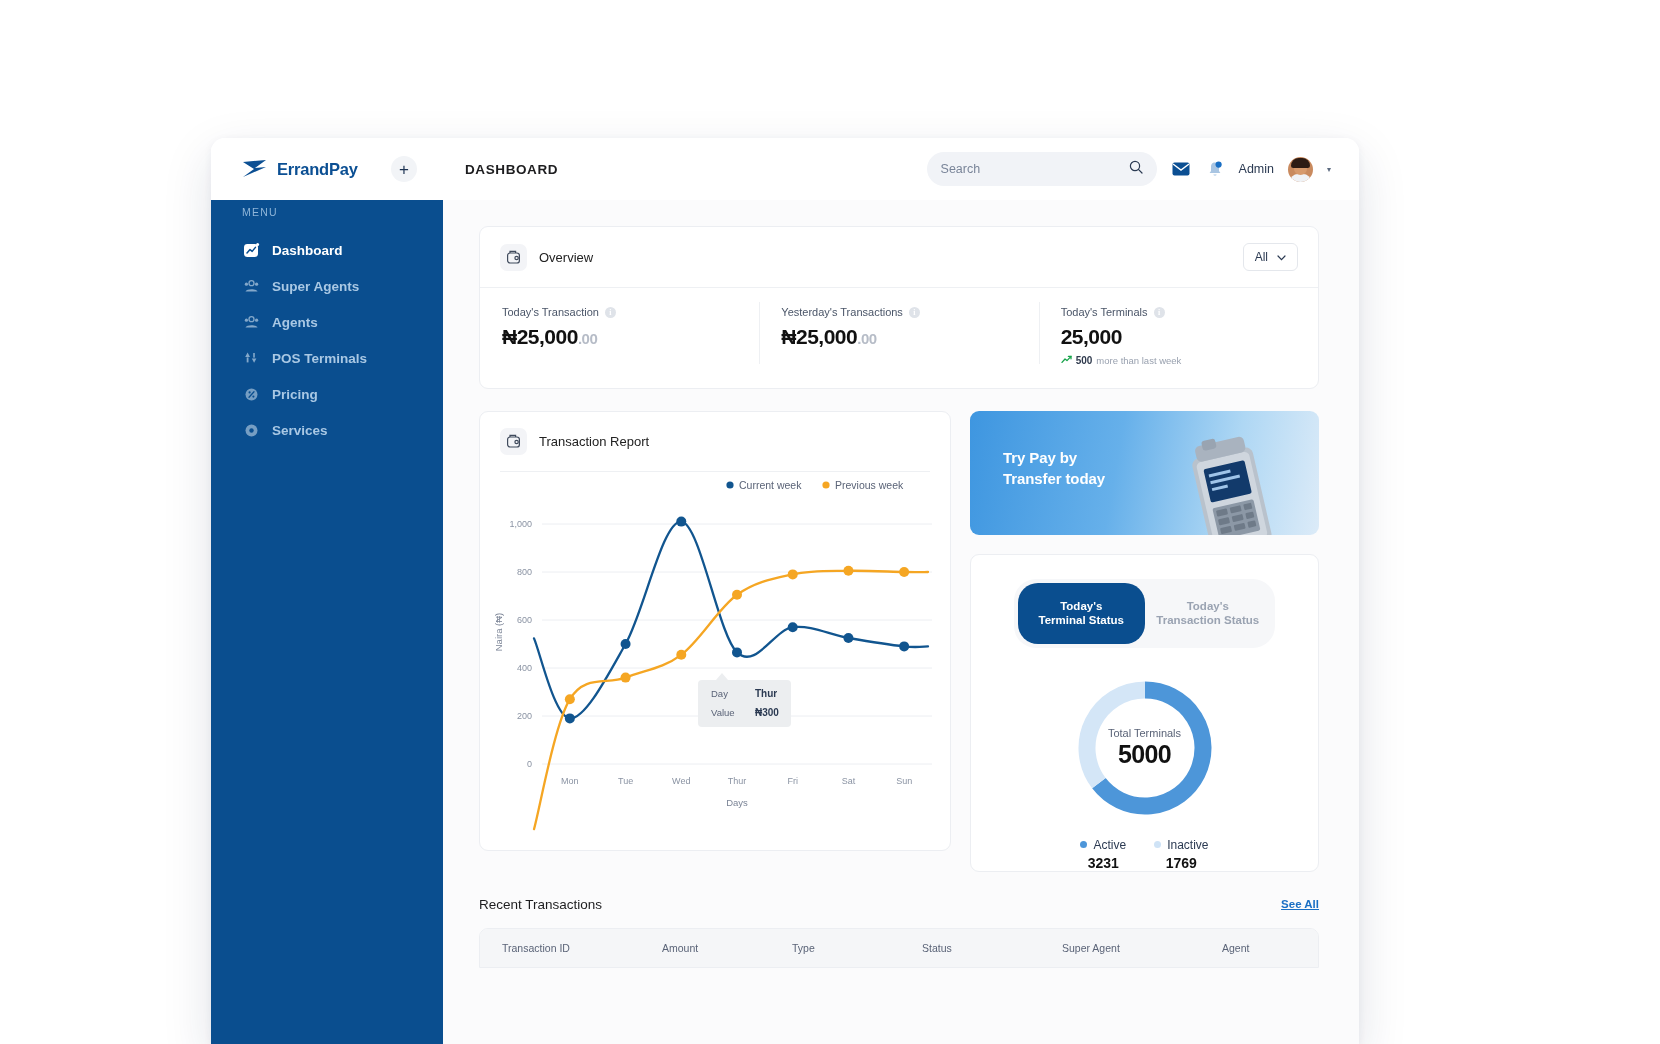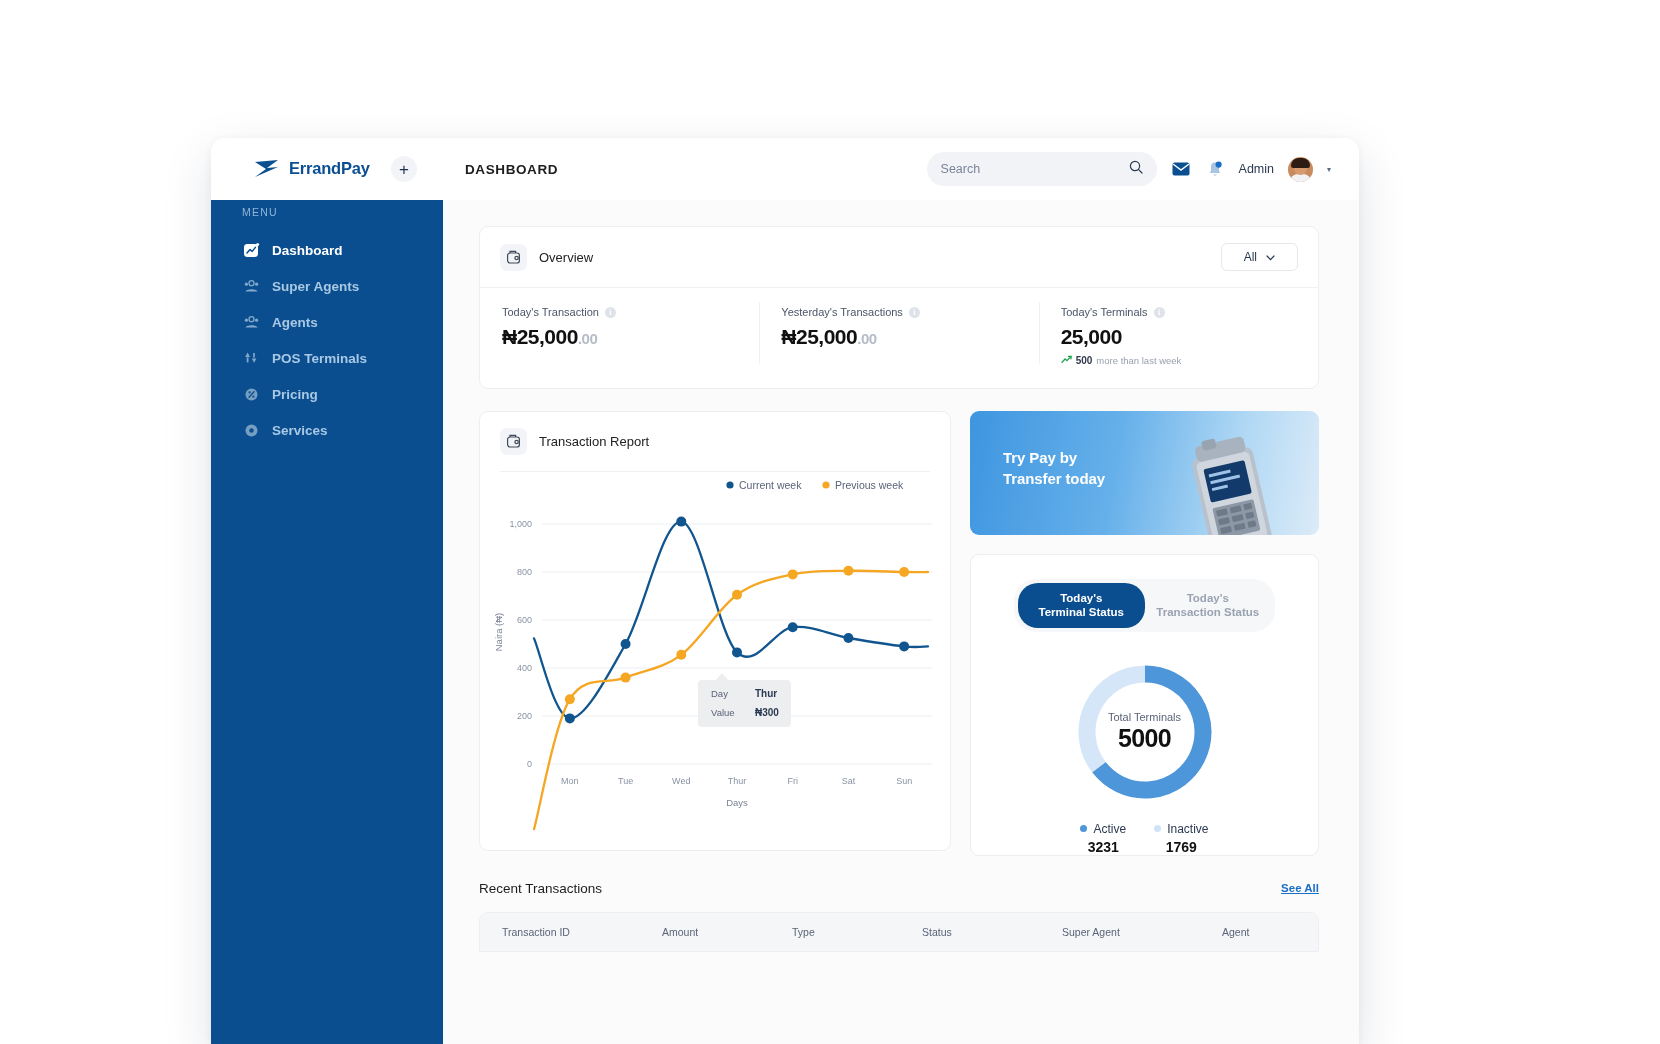--- a/index.html
+++ b/index.html
@@ -20,21 +20,21 @@
     border-radius: 14px 14px 0 0;
     box-shadow: 0 18px 50px rgba(20,40,80,0.13), 0 2px 8px rgba(20,40,80,0.06);
     overflow: hidden;
   }
 
   
   .topbar {
     position: absolute; left:0; top:0; width: 1148px; height: 62px;
     background:#fff; display:flex; align-items:center;
   }
-  .brand { display:flex; align-items:flex-start; gap:9px; width:170px; padding-left:43px; }
+  .brand { display:flex; align-items:center; gap:9px; width:170px; padding-left:31px; }
   .brand-mark { width:26px; height:20px; flex:0 0 auto; }
   .brand-name { font-size:16.5px; font-weight:700; color:#0b4f93; letter-spacing:-0.2px; }
   .plus-btn {
     width:26px; height:26px; border-radius:50%; background:#f2f4f7;
     display:flex; align-items:center; justify-content:center;
     color:#1c3252; font-size:17px; line-height:1; margin-left:10px; cursor:pointer;
   }
   .page-title-top {
     margin-left:48px; font-size:13.5px; font-weight:700; color:#1d1d1f;
     letter-spacing:0.6px;
@@ -91,21 +91,21 @@
   
   .overview { padding:0; }
   .card-head { display:flex; align-items:center; padding:16px 20px; gap:12px; }
   .head-ico {
     width:27px; height:27px; border-radius:7px; background:#f3f4f7;
     display:flex; align-items:center; justify-content:center;
   }
   .card-title { font-size:13px; color:#222; font-weight:500; }
   .select-pill {
     margin-left:auto; display:flex; align-items:center; gap:9px;
-    border:1px solid #e4e7ec; border-radius:6px; padding:6px 22px;
+    border:1px solid #e4e7ec; border-radius:6px; padding:6px 11px;
     font-size:12px; color:#2b3a52; cursor:pointer; background:#fff;
   }
   .divider { height:1px; background:#eef0f3; }
   .stats { display:flex; padding:18px 0 22px 0; }
   .stat { flex:1; padding:0 22px; position:relative; }
   .stat + .stat::before {
     content:""; position:absolute; left:0; top:-4px; width:1px; height:62px; background:#eef0f3;
   }
   .stat-label { font-size:11px; color:#4a5568; display:flex; align-items:center; gap:6px; }
   .info-dot {
@@ -133,21 +133,21 @@
     font-size:15px; font-weight:700; line-height:1.42; letter-spacing:-0.1px;
   }
   .pos-img { position:absolute; right:18px; bottom:-14px; width:132px; height:116px; }
 
   
   .status-card { flex:1; display:flex; flex-direction:column; align-items:center; padding-top:24px; }
   .toggle-group {
     display:flex; background:#f6f7f9; border-radius:22px; padding:4px; width:261px;
   }
   .toggle {
-    flex:1; text-align:center; font-size:11.5px; line-height:1.25; padding:8px 2px;
+    flex:1; text-align:center; font-size:11.5px; line-height:1.25; padding:16px 2px;
     border-radius:20px; color:#9aa3b2; font-weight:700; cursor:pointer;
   }
   .toggle.active { background:#0a4e8f; color:#fff; }
   .donut-wrap { position:relative; width:148px; height:148px; margin-top:26px; }
   .donut-center {
     position:absolute; inset:0; display:flex; flex-direction:column;
     align-items:center; justify-content:center; pointer-events:none;
   }
   .donut-label { font-size:11px; color:#5a6377; }
   .donut-value { font-size:25px; font-weight:700; color:#111; letter-spacing:-0.6px; margin-top:1px; }

